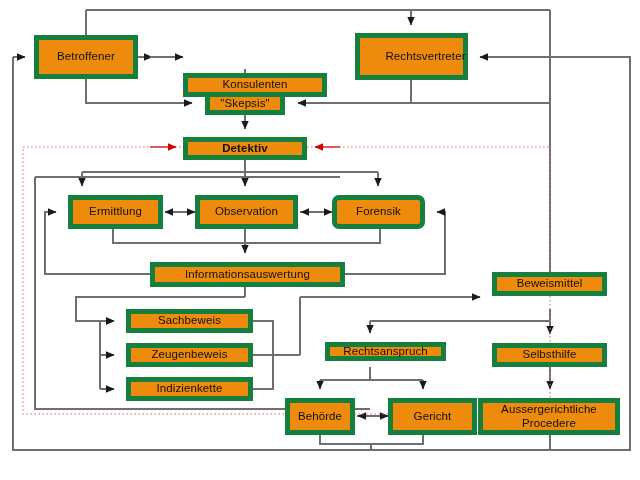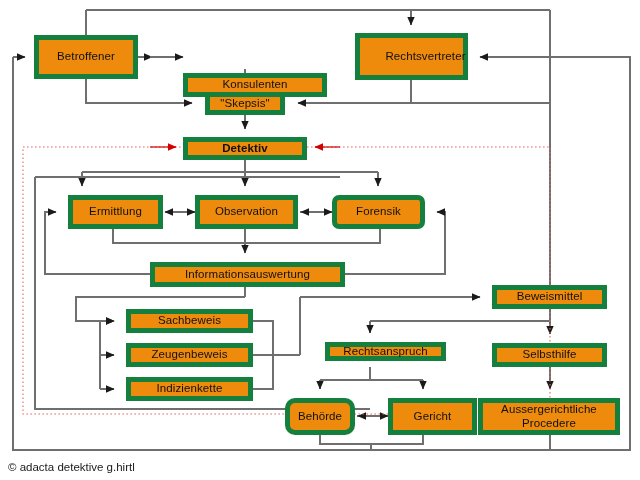--- a/index.html
+++ b/index.html
@@ -167,21 +167,20 @@
   <div class="node" style="left:205px; top:92px;  width:80px;  height:23px;">"Skepsis"</div>
   <div class="node bold" style="left:183px; top:137px; width:124px; height:23px;">Detektiv</div>
   <div class="node" style="left:68px;  top:195px; width:95px;  height:34px;">Ermittlung</div>
   <div class="node" style="left:195px; top:195px; width:103px; height:34px;">Observation</div>
   <div class="node" style="left:332px; top:195px; width:93px;  height:34px;border-radius:7px;">Forensik</div>
   <div class="node" style="left:150px; top:262px; width:195px; height:25px;">Informationsauswertung</div>
   <div class="node" style="left:126px; top:343px; width:127px; height:24px;">Zeugenbeweis</div>
   <div class="node" style="left:126px; top:309px; width:127px; height:24px;">Sachbeweis</div>
   <div class="node" style="left:126px; top:377px; width:127px; height:24px;">Indizienkette</div>
   <div class="node" style="left:325px; top:342px; width:121px; height:19px;">Rechtsanspruch</div>
-  <div class="node" style="left:285px; top:398px; width:70px;  height:37px;border-radius:10px;">Behörde</div>
+  <div class="node" style="left:285px; top:398px; width:70px;  height:37px;">Behörde</div>
   <div class="node" style="left:388px; top:398px; width:89px;  height:37px;">Gericht</div>
-  <div class="node" style="left:492px; top:285px; width:115px; height:24px;">Beweismittel</div>
+  <div class="node" style="left:492px; top:272px; width:115px; height:24px;">Beweismittel</div>
   <div class="node" style="left:492px; top:343px; width:115px; height:24px;">Selbsthilfe</div>
   <div class="node" style="left:478px; top:398px; width:142px; height:37px;">Aussergerichtliche Procedere</div>
 
-  <div class="caption">© adacta detektive g.hirtl</div>
 
 </div>
 
 </body></html>

